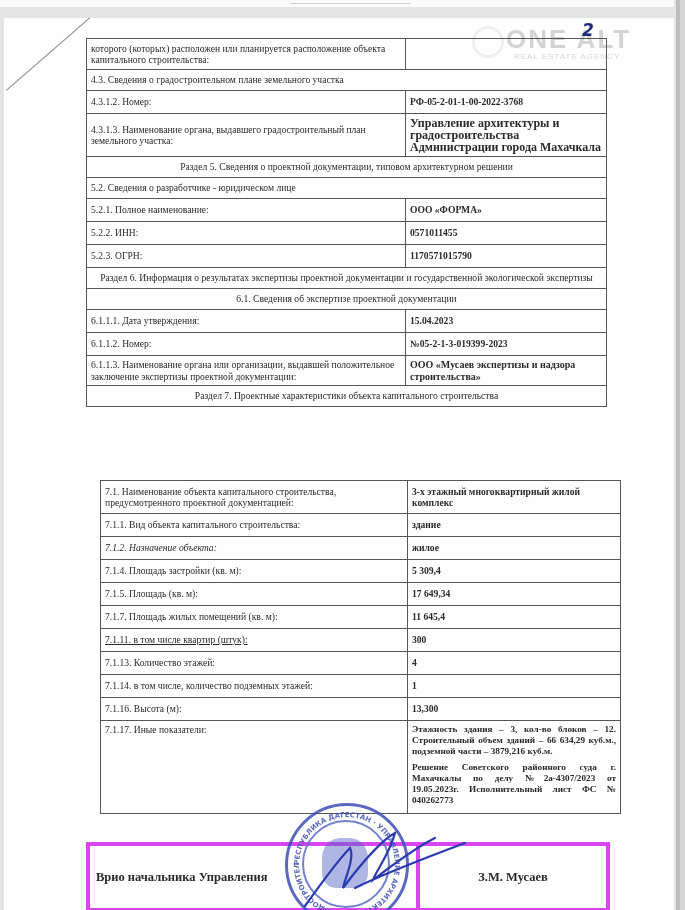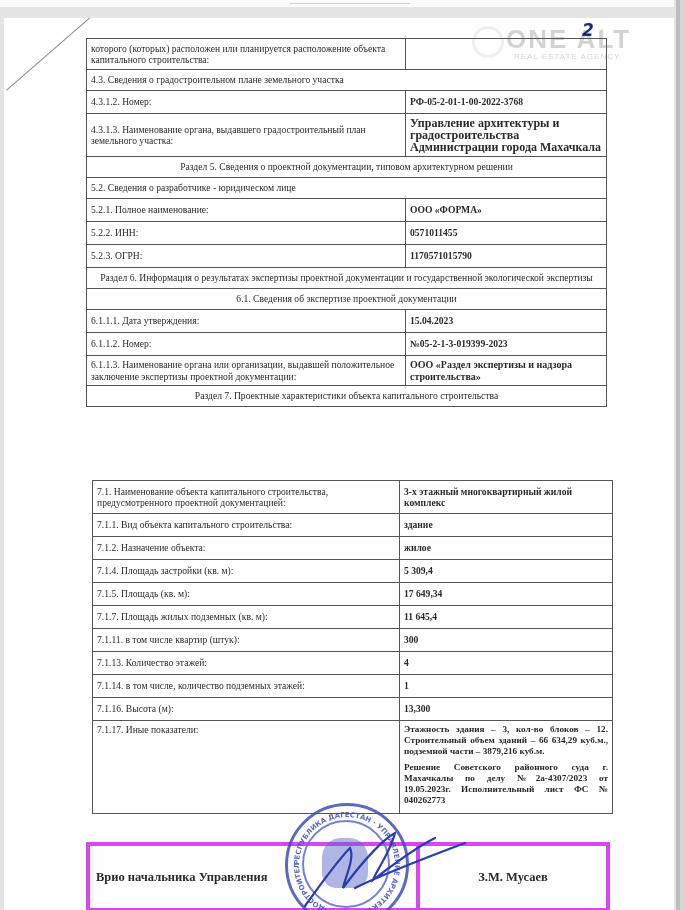--- a/index.html
+++ b/index.html
@@ -38,21 +38,21 @@
   table.doc {
     position:absolute; border-collapse:collapse; table-layout:fixed;
     font-size:9.6px; line-height:11.5px;
   }
   table.doc td {
     border:1px solid #555; padding:3px 4px; vertical-align:middle;
   }
   table.doc td.val { font-weight:bold; }
   table.doc td.center { text-align:center; }
   .t1 { left:86px; top:38px; width:520px; }
-  .t2 { left:92px; top:480px; width:520px; }
+  .t2 { left:100px; top:480px; width:520px; }
   .sig {
     position:absolute; left:86px; top:842px; width:520px; border-collapse:collapse; table-layout:fixed;
     font-size:12.5px; font-weight:bold;
   }
   .sig td { border:4px solid #d946ef; height:62px; padding:0 6px; }
   .sig td.right { text-align:center; }
   .stamp {
     position:absolute; left:285px; top:803px; width:118px; height:118px; border-radius:50%;
     border:3px solid #3e4fb8; opacity:0.85;
   }
@@ -128,21 +128,21 @@
       <tr>
         <td style="height: 16px;">6.1.1.1. Дата утверждения:</td>
         <td class="val">15.04.2023</td>
       </tr>
       <tr>
         <td style="height: 16px;">6.1.1.2. Номер:</td>
         <td class="val">№05-2-1-3-019399-2023</td>
       </tr>
       <tr>
         <td style="height: 16px; margin-top: 24px;">6.1.1.3. Наименование органа или организации, выдавшей положительное заключение экспертизы проектной документации:</td>
-        <td class="val" style="font-size: 10px;">ООО «Раздел экспертизы и надзора строительства»</td>
+        <td class="val" style="font-size: 10px;">ООО «Мусаев экспертизы и надзора строительства»</td>
       </tr>
       <tr>
         <td colspan="2" class="center" style="height: 14px;">Раздел 7. Проектные характеристики объекта капитального строительства</td>
       </tr>
     </tbody>
 </table>
 
 <table class="doc t2">
   <colgroup>
       <col style="width:307px">
@@ -151,37 +151,37 @@
   <tbody id="t2-body">
       <tr>
         <td style="height: 26px;">7.1. Наименование объекта капитального строительства, предусмотренного проектной документацией:</td>
         <td class="val">3-х этажный многоквартирный жилой комплекс</td>
       </tr>
       <tr>
         <td style="height: 16px;">7.1.1. Вид объекта капитального строительства:</td>
         <td class="val">здание</td>
       </tr>
       <tr>
-        <td style="height: 16px;">7.1.2. Назначение объекта:</td>
+        <td style="height: 16px; font-style: italic;">7.1.2. Назначение объекта:</td>
         <td class="val">жилое</td>
       </tr>
       <tr>
         <td style="height: 16px;">7.1.4. Площадь застройки (кв. м):</td>
         <td class="val">5 309,4</td>
       </tr>
       <tr>
         <td style="height: 16px;">7.1.5. Площадь (кв. м):</td>
         <td class="val">17 649,34</td>
       </tr>
       <tr>
-        <td style="height: 16px;">7.1.7. Площадь жилых подземных (кв. м):</td>
+        <td style="height: 16px;">7.1.7. Площадь жилых помещений (кв. м):</td>
         <td class="val">11 645,4</td>
       </tr>
       <tr>
-        <td style="height: 16px;">7.1.11. в том числе квартир (штук):</td>
+        <td style="height: 16px; text-decoration: underline;">7.1.11. в том числе квартир (штук):</td>
         <td class="val">300</td>
       </tr>
       <tr>
         <td style="height: 16px;">7.1.13. Количество этажей:</td>
         <td class="val">4</td>
       </tr>
       <tr>
         <td style="height: 16px;">7.1.14. в том числе, количество подземных этажей:</td>
         <td class="val">1</td>
       </tr>

